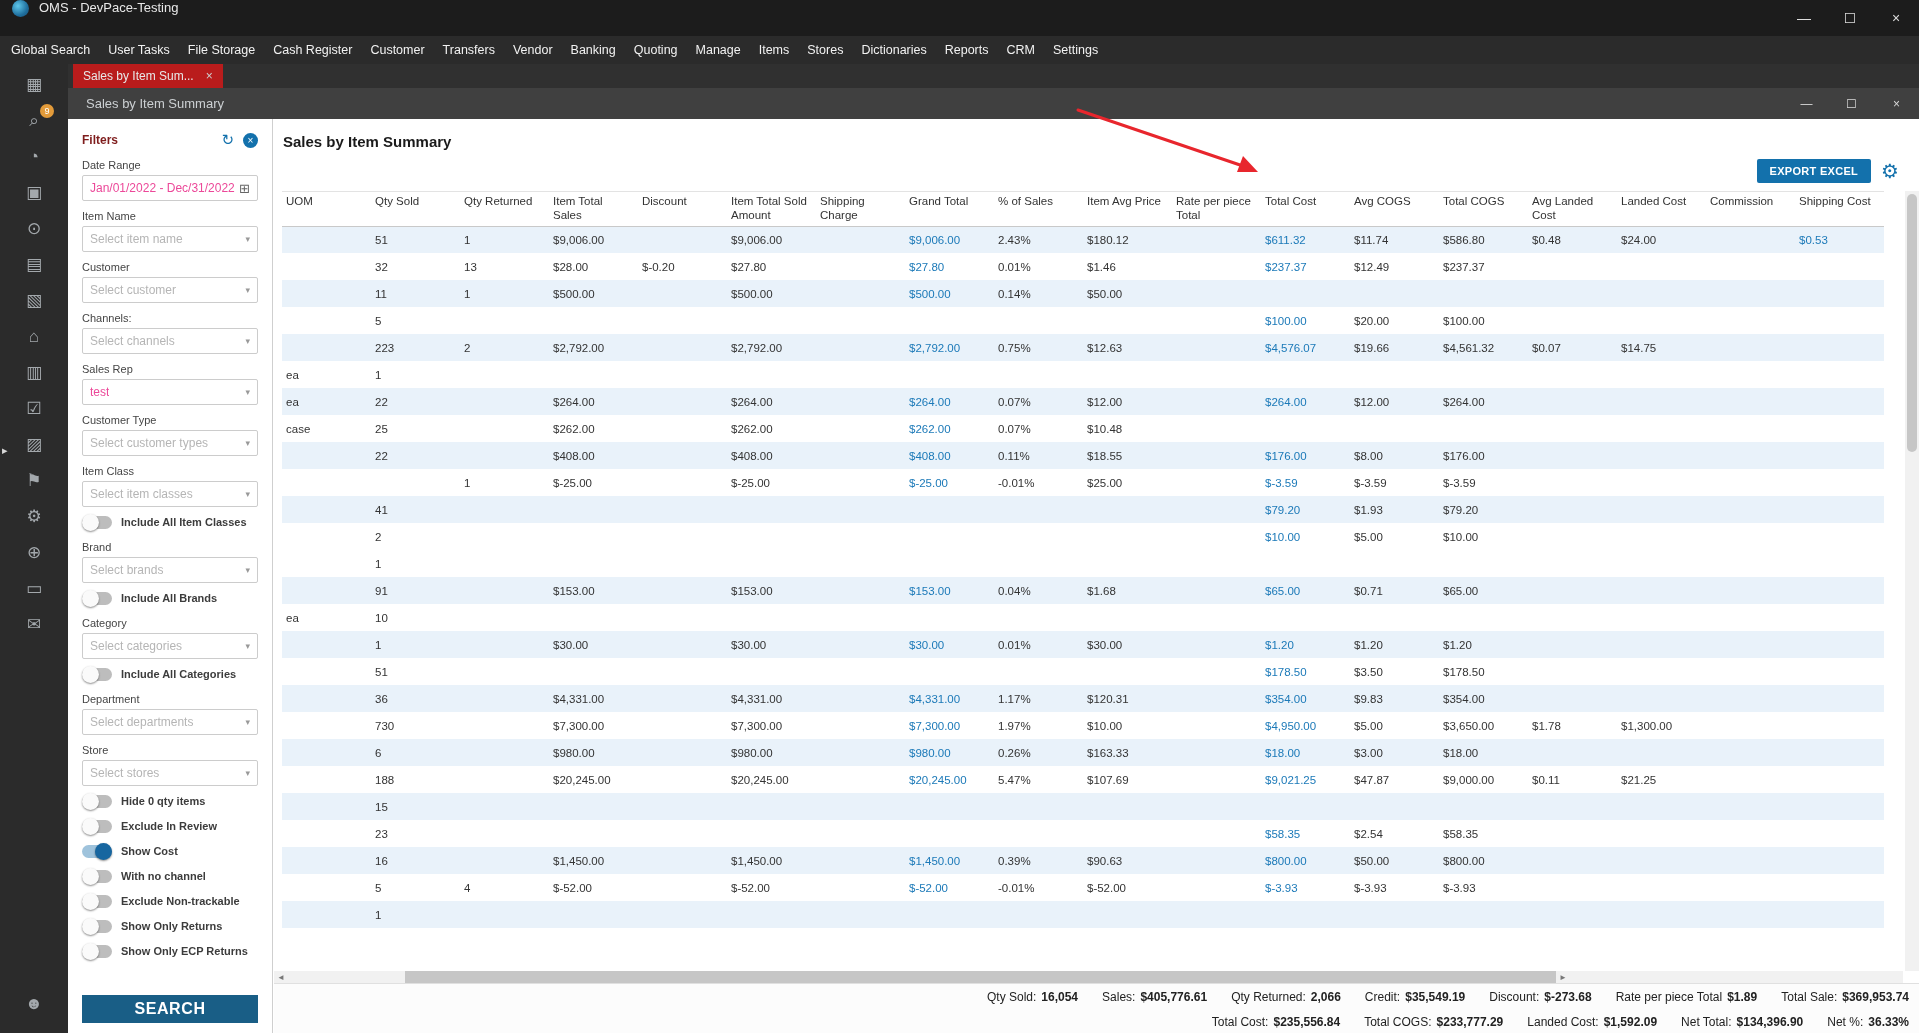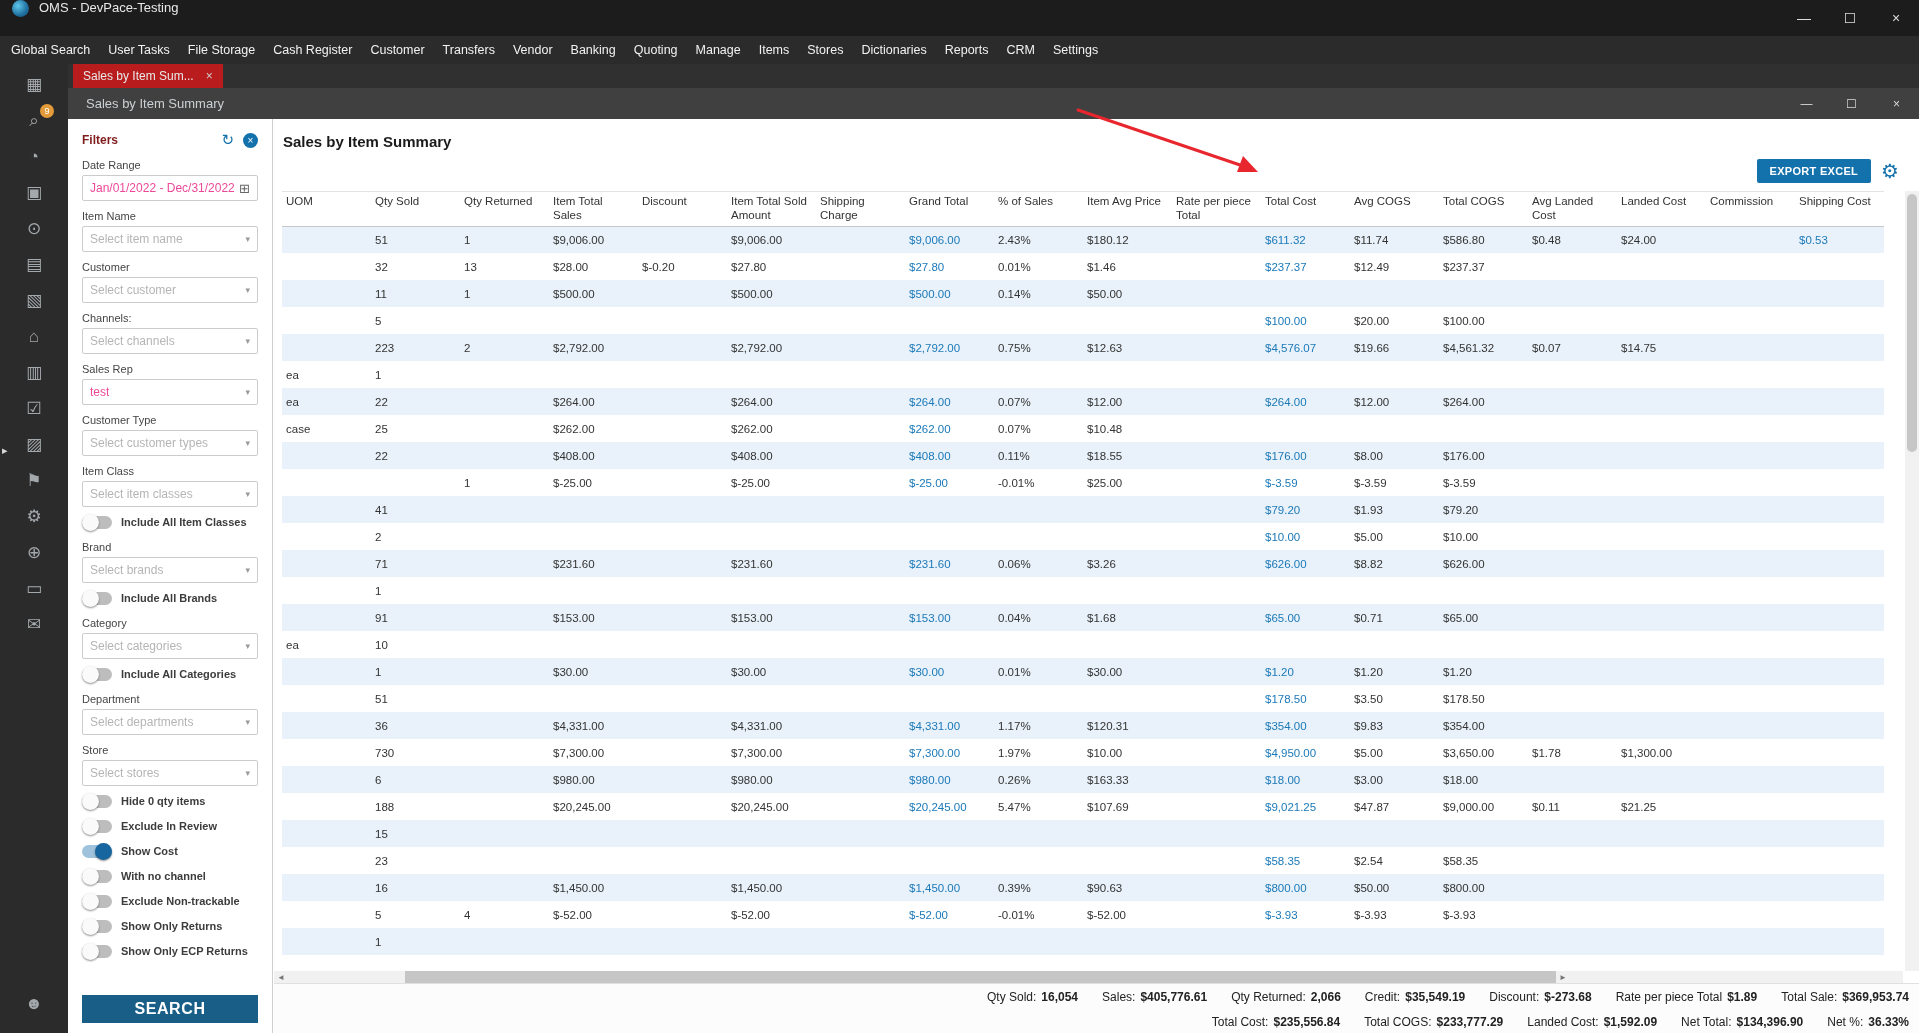--- a/index.html
+++ b/index.html
@@ -588,40 +588,20 @@
               <td></td>
               <td></td>
               <td class="link">$10.00</td>
               <td>$5.00</td>
               <td>$10.00</td>
               <td></td>
               <td></td>
               <td></td>
               <td></td>
             </tr>
-            <tr class="even">
-              <td></td>
-              <td>71</td>
-              <td></td>
-              <td>$231.60</td>
-              <td></td>
-              <td>$231.60</td>
-              <td></td>
-              <td class="link">$231.60</td>
-              <td>0.06%</td>
-              <td>$3.26</td>
-              <td></td>
-              <td class="link">$626.00</td>
-              <td>$8.82</td>
-              <td>$626.00</td>
-              <td></td>
-              <td></td>
-              <td></td>
-              <td></td>
-            </tr>
             <tr class="odd">
               <td></td>
               <td>1</td>
               <td></td>
               <td></td>
               <td></td>
               <td></td>
               <td></td>
               <td></td>
               <td></td>

